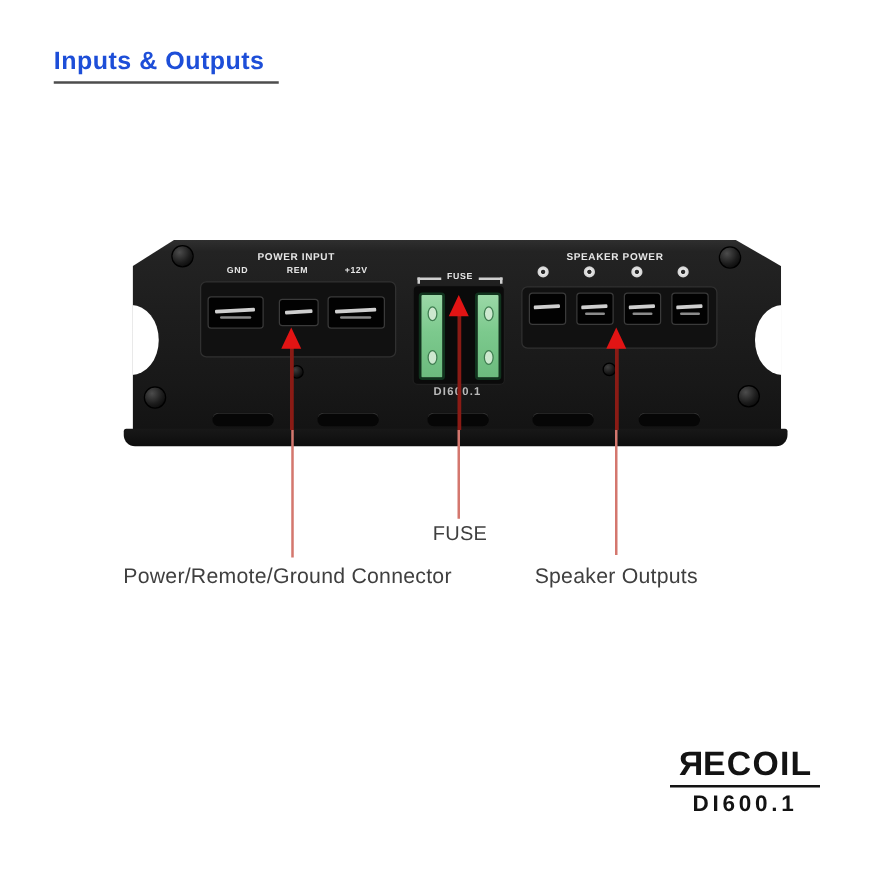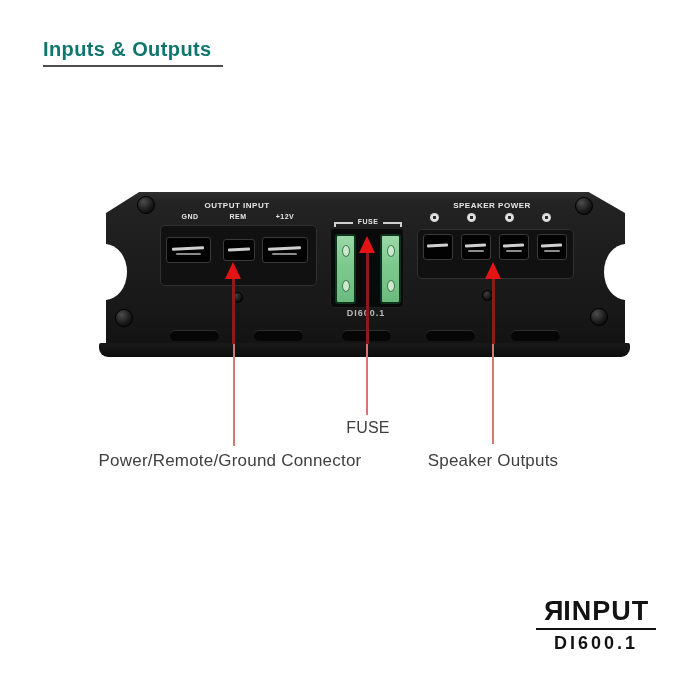--- a/index.html
+++ b/index.html
@@ -3,21 +3,21 @@
 <meta charset="utf-8">
 <style>
   html,body{margin:0;padding:0;background:#fff;}
   .canvas{
     position:relative;width:700px;height:700px;background:#ffffff;
     font-family:"Liberation Sans", sans-serif;overflow:hidden;
   }
   .abs{position:absolute;}
 
   
-  .page-title{left:43px;top:38px;font-size:20px;font-weight:bold;color:#0f766e;letter-spacing:.4px;}
+  .page-title{left:43px;top:38px;font-size:20px;font-weight:bold;color:#1d4ed8;letter-spacing:.4px;}
   .title-underline{left:43px;top:65px;width:180px;height:2px;background:#4d4d4d;}
 
   
   .amp-body{
     left:106px;top:192px;width:519px;height:154px;
     background:linear-gradient(180deg,#2f2f2f 0%,#232323 6%,#1d1d1d 40%,#181818 75%,#131313 100%);
     clip-path:polygon(6.4% 0,93% 0,100% 13.6%,100% 100%,0 100%,0 13.6%);
   }
   .notch{background:#ffffff;border-radius:50%;width:44px;height:56px;}
   .notch-left{left:-23px;top:52px;}
@@ -91,21 +91,21 @@
 
   <div class="abs amp-body">
     <div class="abs notch notch-left"></div>
     <div class="abs notch notch-right"></div>
 
     <div class="abs screw" style="left:31px;top:4px;"></div>
     <div class="abs screw" style="left:469px;top:5px;"></div>
     <div class="abs screw" style="left:9px;top:117px;"></div>
     <div class="abs screw" style="left:484px;top:116px;"></div>
 
-    <div class="abs panel-text" style="left:71px;top:9px;width:120px;font-size:8px;">OUTPUT INPUT</div>
+    <div class="abs panel-text" style="left:71px;top:9px;width:120px;font-size:8px;">POWER INPUT</div>
     <div class="abs panel-text" style="left:64px;top:21px;width:40px;font-size:7px;">GND</div>
     <div class="abs panel-text" style="left:112px;top:21px;width:40px;font-size:7px;">REM</div>
     <div class="abs panel-text" style="left:159px;top:21px;width:40px;font-size:7px;">+12V</div>
 
     <div class="abs terminal-block" style="left:54px;top:33px;width:157px;height:61px;">
       <div class="slot" style="left:5px;top:11px;width:45px;height:26px;">
         <div class="mb1"></div>
           <div class="mb2"></div>
       </div>
       <div class="slot" style="left:62px;top:13px;width:32px;height:22px;">
@@ -178,18 +178,18 @@
 
   <div class="abs line-dark" style="left:491.5px;top:277px;height:67px;"></div>
   <div class="abs line-light" style="left:492px;top:344px;height:100px;background:#d4776e;"></div>
   <div class="abs arrow-head" style="left:484.5px;top:262px;border-bottom:17px solid #e21414;"></div>
 
   <div class="abs callout-label callout-label-small" style="left:328px;top:419px;width:80px;">FUSE</div>
   <div class="abs callout-label" style="left:90px;top:451px;width:280px;">Power/Remote/Ground Connector</div>
   <div class="abs callout-label" style="left:413px;top:451px;width:160px;">Speaker Outputs</div>
 
   <div class="abs brand">
-    <div class="brand-name"><span class="flip">R</span><span>INPUT</span></div>
+    <div class="brand-name"><span class="flip">R</span><span>ECOIL</span></div>
     <div class="brand-divider"></div>
     <div class="brand-model">DI600.1</div>
   </div>
 
 </div>
 
 </body></html>

